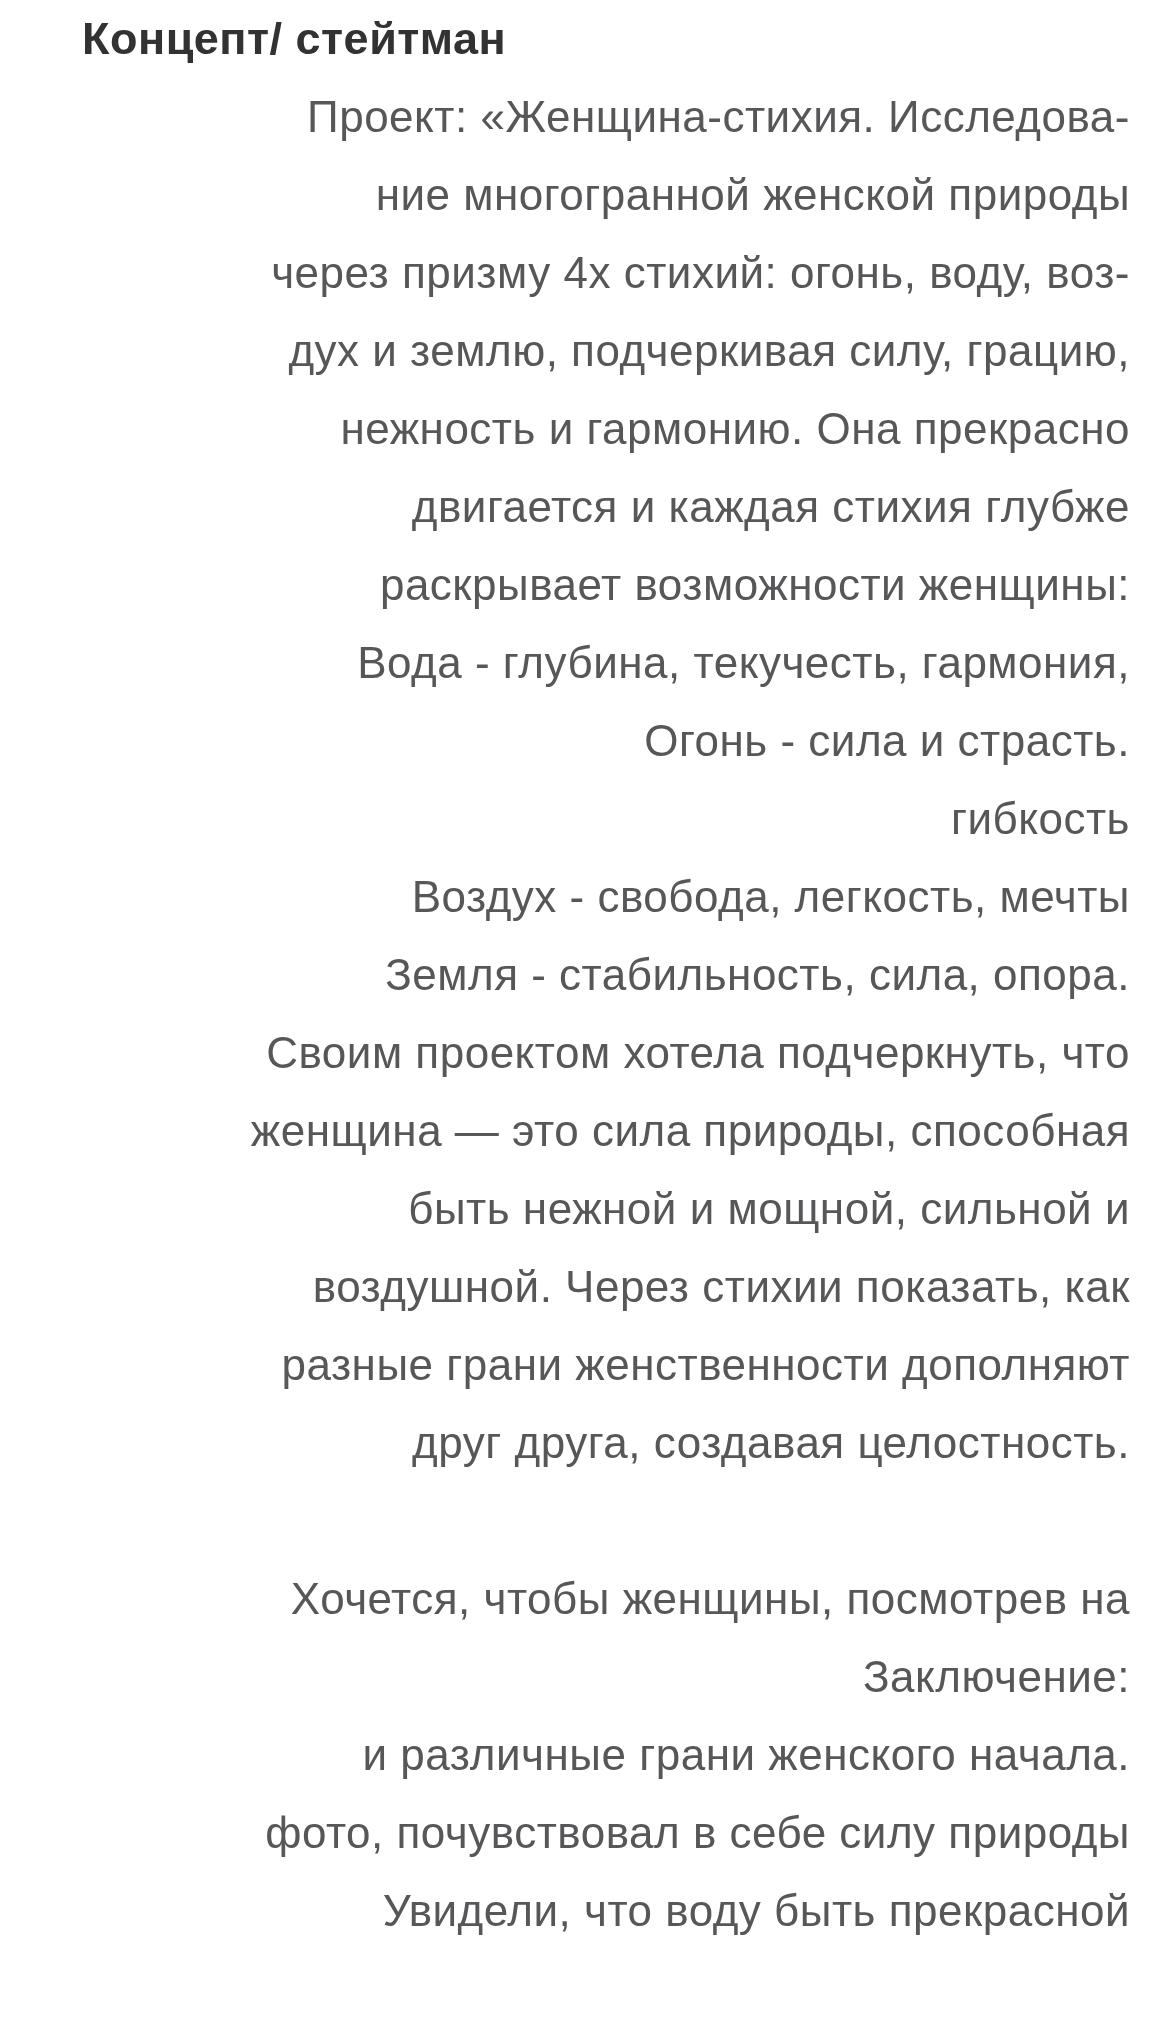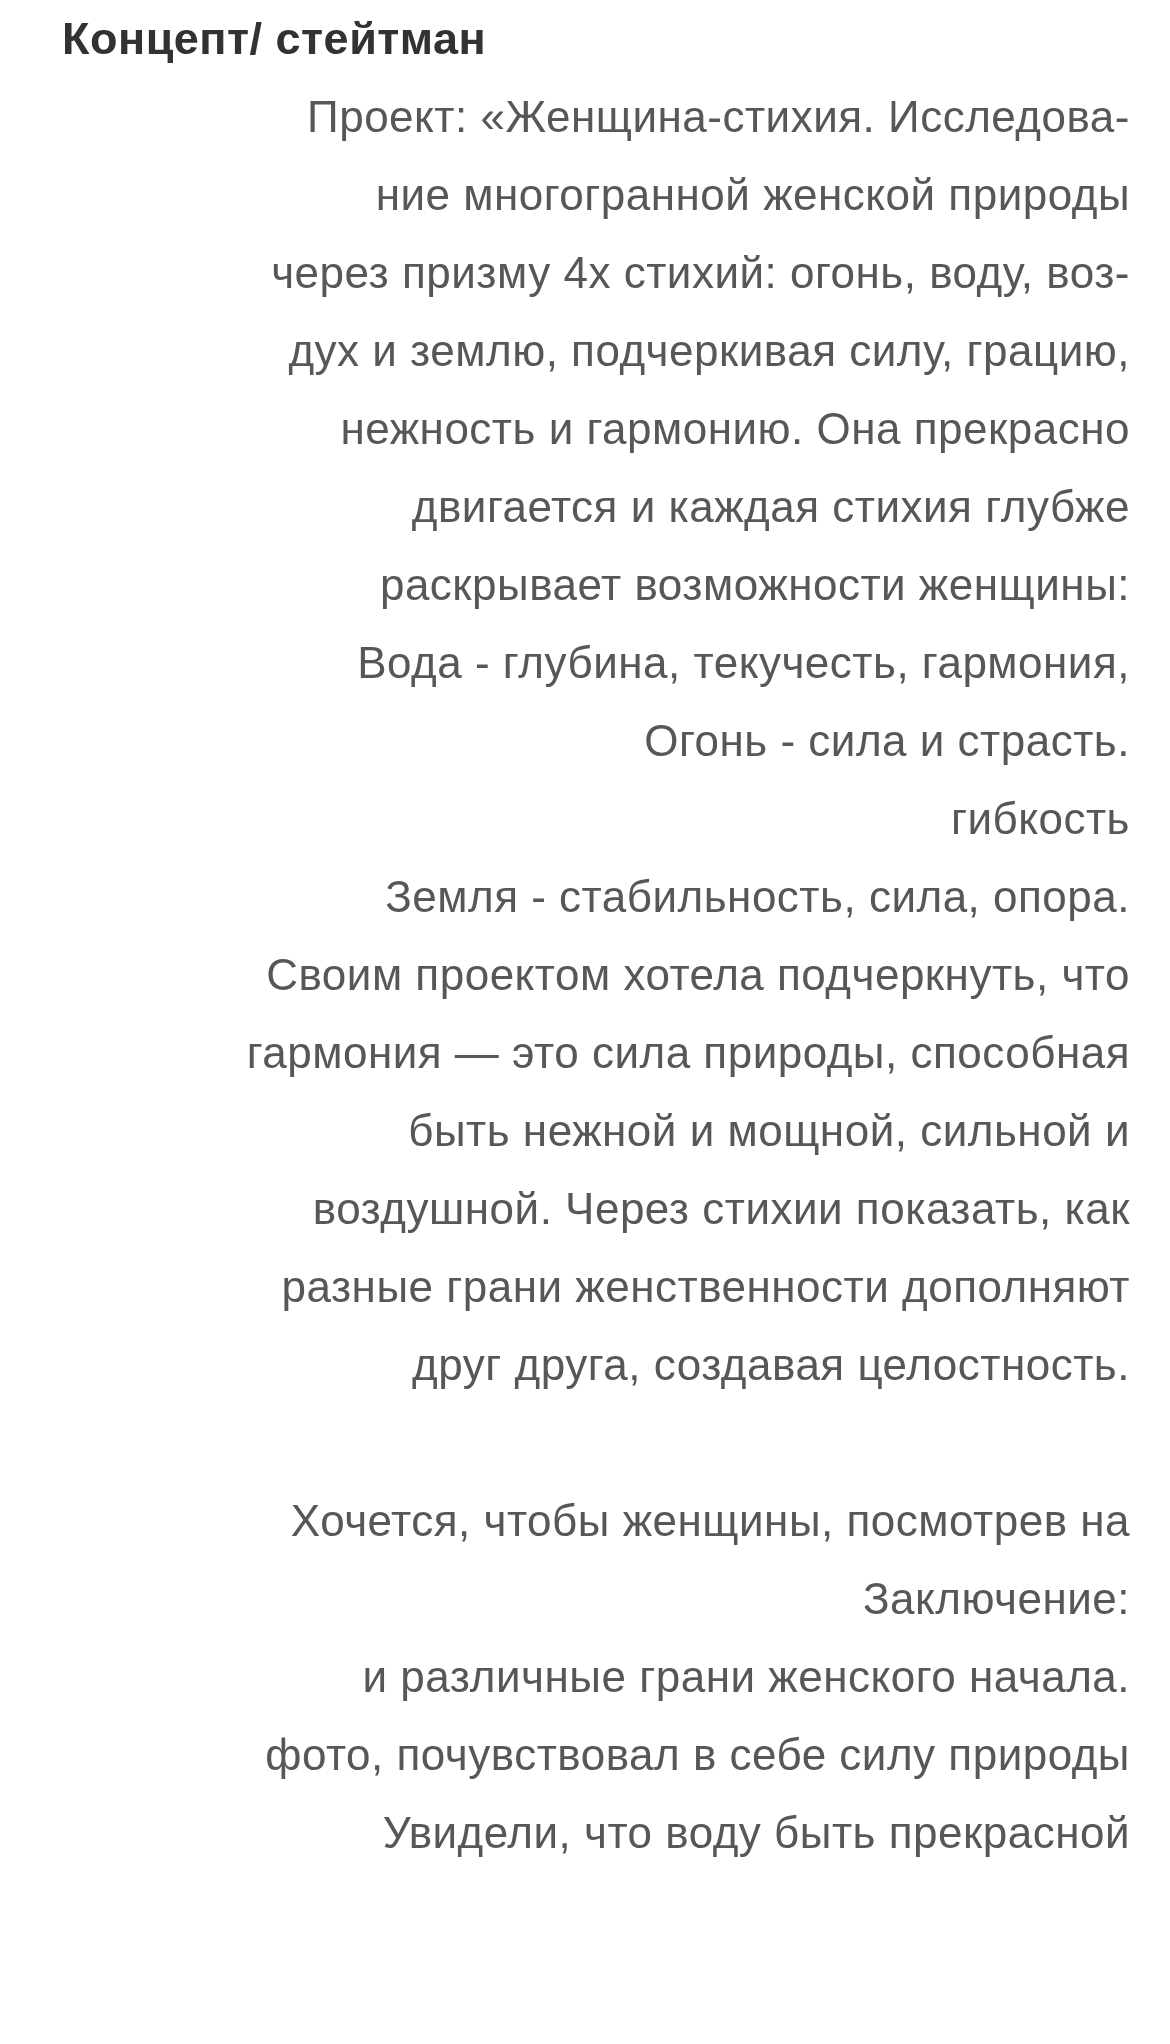--- a/index.html
+++ b/index.html
@@ -23,20 +23,21 @@
     padding: 0 40px 0 62px;
     background: var(--bg);
   }
   .title {
     font-size: 45px;
     font-weight: 700;
     color: var(--title-color);
     line-height: 78px;
     letter-spacing: 0.5px;
     white-space: pre-wrap;
+    margin-left: 20px;
   }
   .body-lines {
     font-size: 44px;
     font-weight: 400;
     color: var(--body-color);
     letter-spacing: 0.5px;
   }
   .line {
     line-height: 78px;
     min-height: 78px;
@@ -53,23 +54,24 @@
       <div class="line">Проект: «Женщина-стихия. Исследова-</div>
       <div class="line">ние многогранной женской природы</div>
       <div class="line">через призму 4х стихий: огонь, воду, воз-</div>
       <div class="line">дух и землю, подчеркивая силу, грацию,</div>
       <div class="line">нежность и гармонию. Она прекрасно</div>
       <div class="line">двигается и каждая стихия глубже</div>
       <div class="line">раскрывает возможности женщины:</div>
       <div class="line">Вода - глубина, текучесть, гармония,</div>
       <div class="line">Огонь - сила и страсть.</div>
       <div class="line">гибкость</div>
+      <div class="line">Воздух - свобода, легкость, мечты</div>
       <div class="line">Земля - стабильность, сила, опора.</div>
       <div class="line"> Своим проектом хотела подчеркнуть, что</div>
-      <div class="line">гармония — это сила природы, способная</div>
+      <div class="line">женщина — это сила природы, способная</div>
       <div class="line">быть нежной и мощной, сильной и</div>
       <div class="line">воздушной. Через стихии показать, как</div>
       <div class="line">разные грани женственности дополняют</div>
       <div class="line">друг друга, создавая целостность.</div>
       <div class="line"></div>
       <div class="line">Хочется, чтобы женщины, посмотрев на</div>
       <div class="line">Заключение:</div>
       <div class="line">и различные грани женского начала.</div>
       <div class="line">фото, почувствовал в себе силу природы</div>
       <div class="line">Увидели, что воду быть прекрасной</div>

